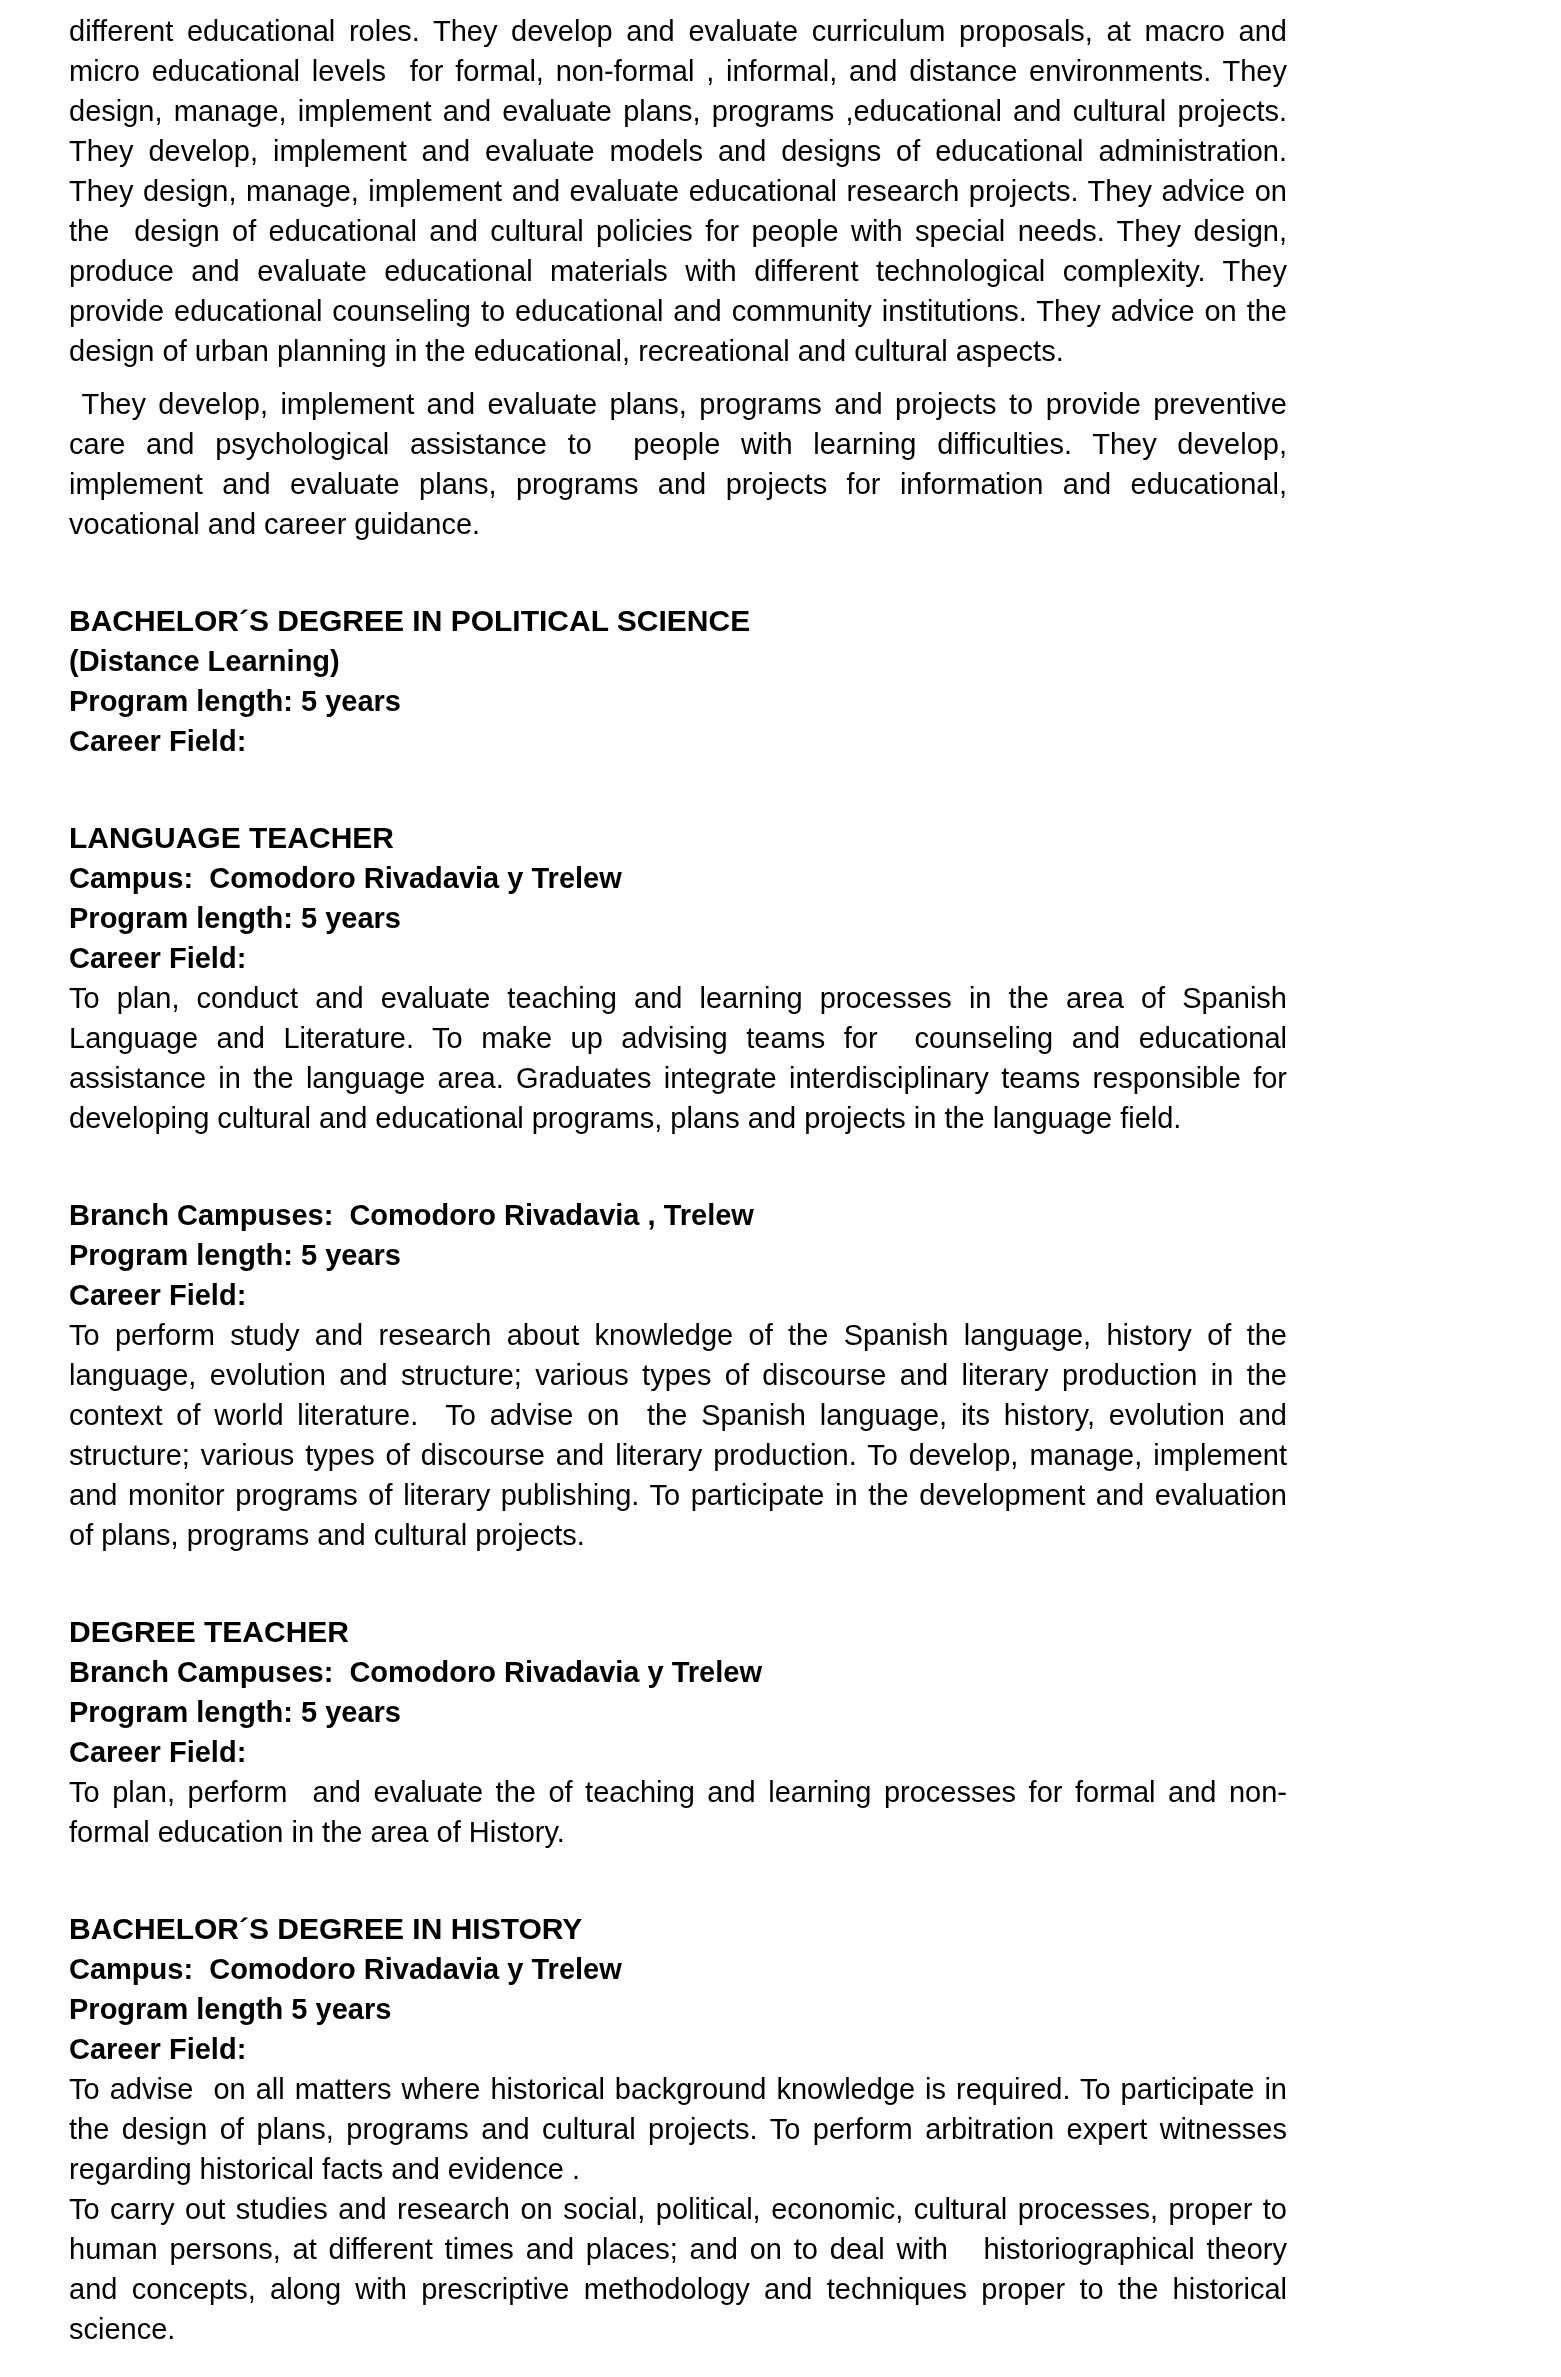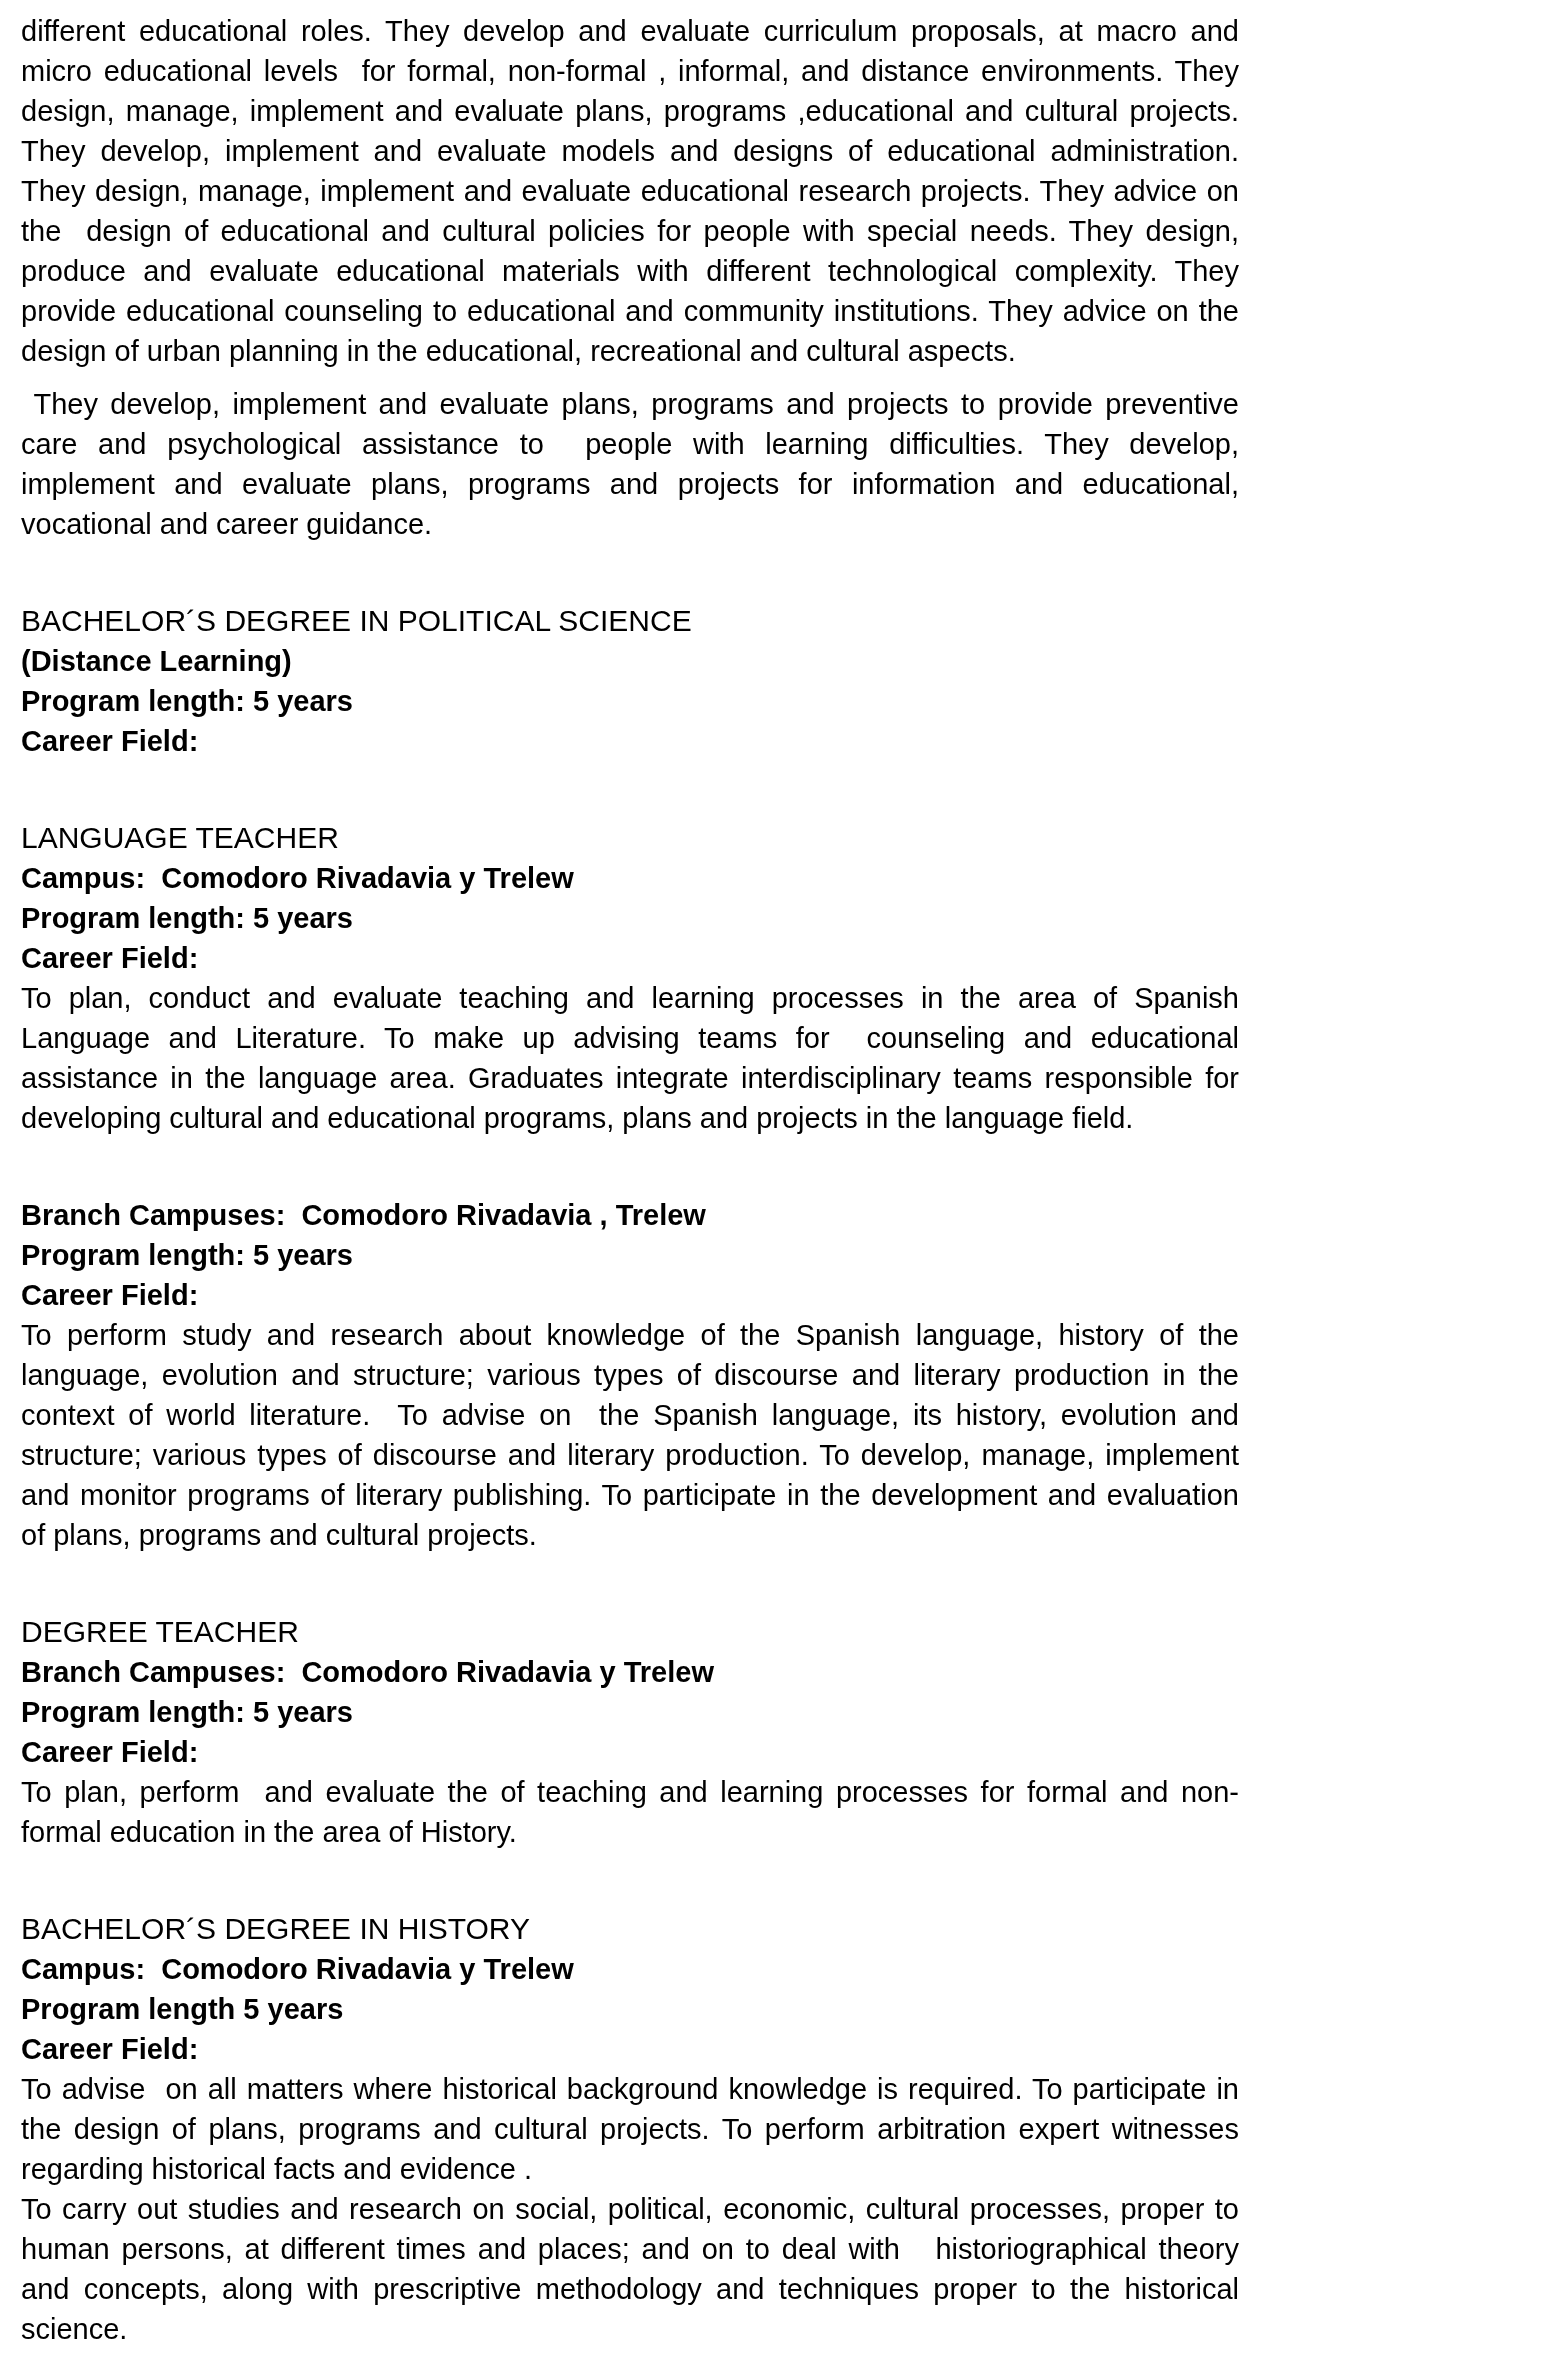--- a/index.html
+++ b/index.html
@@ -12,39 +12,40 @@
     background: #ffffff;
     color: #000000;
     font-family: "Liberation Sans", sans-serif;
     overflow: hidden;
   }
   .page {
     box-sizing: border-box;
     width: 1260px;
     height: 2377px;
     padding: 11.4px 21px 0 21px;
+    margin-left: 48px;
   }
   .body-para {
     margin: 0;
     font-size: 29px;
     line-height: 40px;
     text-align: justify;
     white-space: pre-wrap;
   }
   .intro-second {
     margin-top: 13px;
   }
   .degree-section {
     margin-top: 57px;
   }
   .section-title {
     margin: 0;
     font-size: 30px;
     line-height: 40px;
-    font-weight: normal;
+    font-weight: bold;
     letter-spacing: 0px;
   }
   .meta-line {
     margin: 0;
     font-size: 29px;
     line-height: 40px;
     white-space: pre-wrap;
     font-weight: bold;
   }
 </style>

